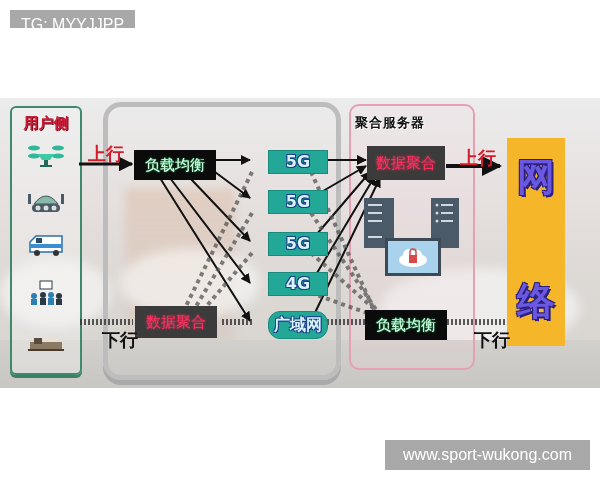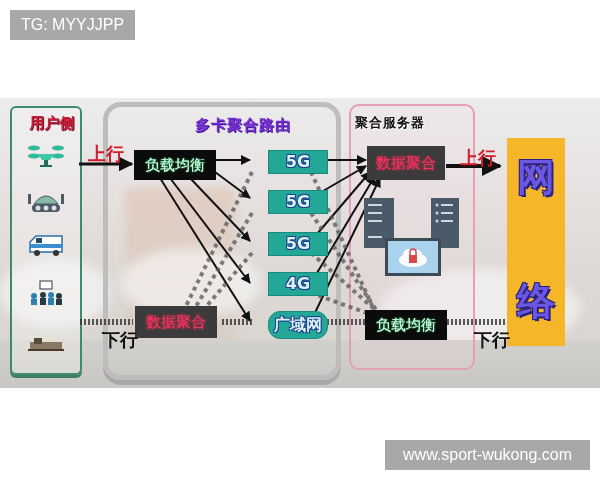--- a/index.html
+++ b/index.html
@@ -1,31 +1,31 @@
 <!DOCTYPE html>
 <html><head>
 <meta charset="utf-8">
 <style>
   html, body { margin:0; padding:0; }
   body { width:600px; height:480px; background:#ffffff; position:relative; overflow:hidden;
          font-family:"DejaVu Sans", sans-serif; }
   .wm { position:absolute; background:#a8a8a8; color:#ffffff; font-family:"Liberation Sans", sans-serif; }
-  .wm-top { left:10px; top:10px; width:125px; height:30px; line-height:30px; font-size:16px; text-align:center; }
+  .wm-top { left:10px; top:10px; width:125px; height:18px; line-height:30px; font-size:16px; text-align:center; }
   .wm-bot { left:385px; top:440px; width:205px; height:30px; line-height:30px; font-size:16px; text-align:center; }
 
   .diagram { position:absolute; left:0; top:98px; width:600px; height:290px; overflow:hidden;
              background: linear-gradient(180deg, #ececec 0%, #e6e0df 35%, #ddd9d5 60%, #d9d6d2 85%, #cfcdc9 100%); }
   .bg-tower { position:absolute; left:125px; top:90px; width:110px; height:190px;
               background:linear-gradient(180deg, rgba(220,190,170,0.55), rgba(210,200,190,0.35)); filter:blur(4px); }
   .bg-cloud { position:absolute; border-radius:50%; background:rgba(255,255,255,0.55); filter:blur(6px); }
   .bg-ground { position:absolute; left:0; top:242px; width:600px; height:48px; background:linear-gradient(180deg,#d2d0cc,#c9c7c3); }
 
   .panel-user { position:absolute; left:10px; top:8px; width:68px; height:265px; border:2px solid #3f8a6e;
                 border-radius:6px; background:rgba(245,245,245,0.35); box-shadow:0 3px 0 #3d7e64; }
-  .panel-user-title { position:absolute; left:6px; top:6px; width:68px; text-align:center; color:#c8203a;
+  .panel-user-title { position:absolute; left:0; top:6px; width:68px; text-align:center; color:#c8203a;
                       font-weight:bold; font-size:15px; text-shadow:1px 1px 0 #7a1020; }
   .uicon { position:absolute; left:14px; width:40px; height:28px; }
 
   .panel-router { position:absolute; left:103px; top:4px; width:228px; height:268px; border:5px solid #bdbdbd;
                   border-radius:18px; box-shadow:0 5px 0 #a9a9a9; }
   .panel-router-title { position:absolute; left:195px; top:18px; color:#7a2cd6; font-weight:bold; font-size:15px;
                         text-shadow:1px 1px 0 #3a1a90; letter-spacing:1px; }
 
   .panel-server { position:absolute; left:349px; top:6px; width:122px; height:262px; border:2px solid #e6a0b4;
                   border-radius:10px; background:rgba(245,215,225,0.18); }
@@ -104,21 +104,20 @@
     </svg>
     <svg class="uicon" style="top:218px" viewBox="0 0 40 28">
       <path d="M16 16 Q24 2 34 16 Z" fill="#e6e0d6"></path>
       <rect x="4" y="16" width="32" height="8" fill="#8a7a64"></rect>
       <rect x="8" y="12" width="8" height="6" fill="#5a4a3a"></rect>
       <line x1="2" y1="24" x2="38" y2="24" stroke="#4a3a2a" stroke-width="2"></line>
     </svg>
   </div>
 
   <div class="panel-router"></div>
-  <div class="panel-router-title">多卡聚合路由</div>
 
   <div class="panel-server"></div>
   <div class="panel-server-title">聚合服务器</div>
 
   <svg class="lines" viewBox="0 0 600 290">
     <defs>
       <marker id="ah" viewBox="0 0 10 10" refX="9" refY="5" markerWidth="5" markerHeight="5" orient="auto">
         <path d="M0 0 L10 5 L0 10 Z" fill="#111"></path>
       </marker>
     </defs>

